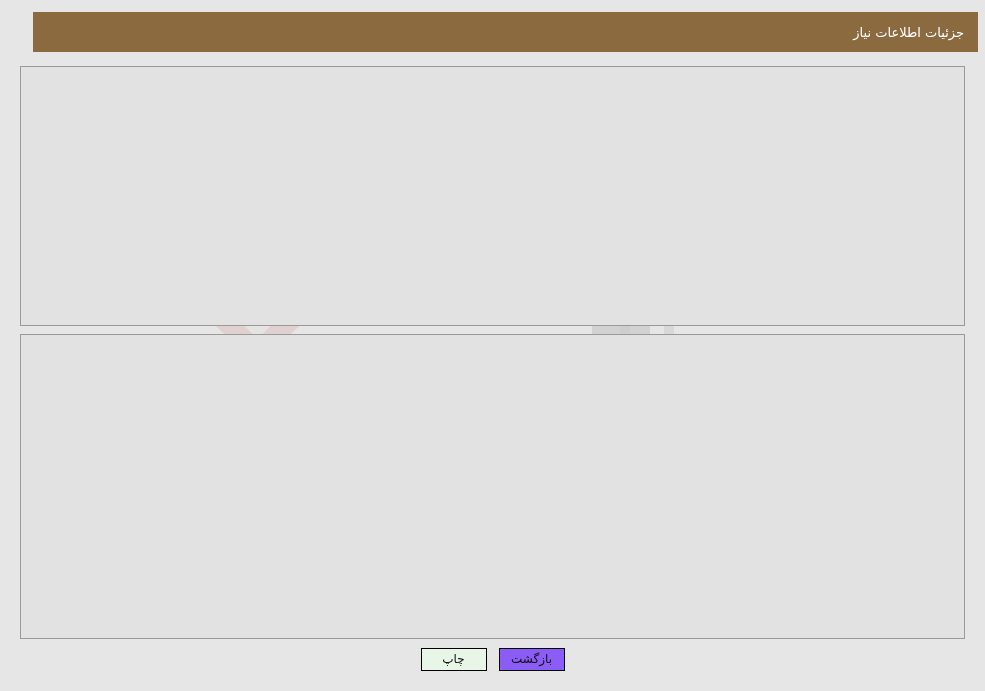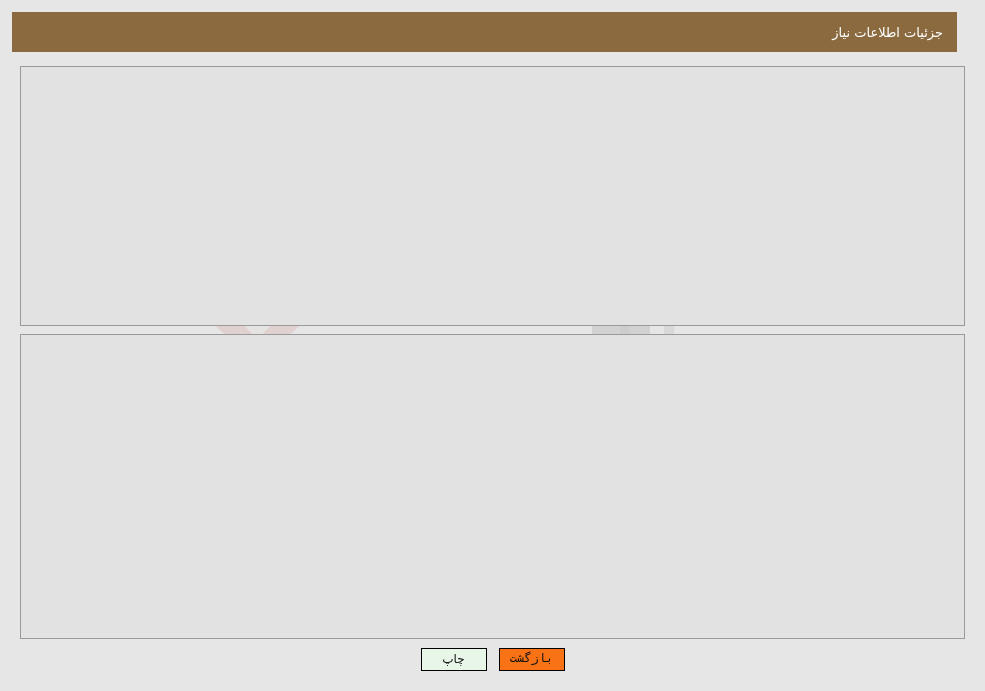--- a/index.html
+++ b/index.html
@@ -65,21 +65,21 @@
     position: absolute;
     z-index: 0;
     border: 10px solid rgba(165,165,165,0.30);
   }
   .wm-sq.s1 { left: 592px; top: 276px; width: 38px; height: 38px; }
   .wm-sq.s2 { left: 620px; top: 296px; width: 34px; height: 34px; border-color: rgba(200,200,200,0.45); }
 
   
   .title-bar {
     position: absolute;
-    left: 12px; top: 12px;
+    left: 33px; top: 12px;
     width: 945px; height: 40px;
     background: #8a6a3e;
     color: #ffffff;
     display: flex;
     align-items: center;
     justify-content: flex-start;
     padding: 0 14px;
     box-sizing: border-box;
     font-size: 13px;
     z-index: 2;
@@ -228,21 +228,21 @@
     border: 1px solid #000000;
     font-size: 12px;
     height: 23px;
     line-height: 21px;
     text-align: center;
     box-sizing: border-box;
     cursor: pointer;
     color: #111;
   }
   .btn-print  { background: #e8f6e8; width: 66px; }
-  .btn-back   { background: #f97316; width: 66px; font-family: Liberation Mono, monospace; }
+  .btn-back   { background: #8b5cf6; width: 66px; }
   .btn-bar {
     position: absolute;
     left: 0; top: 648px;
     width: 985px;
     display: flex;
     justify-content: center;
     gap: 12px;
     z-index: 2;
   }
 

